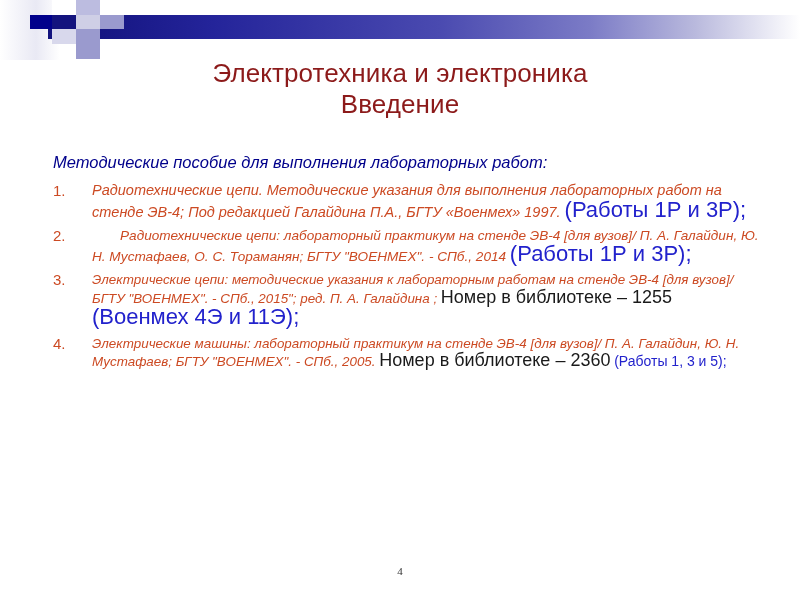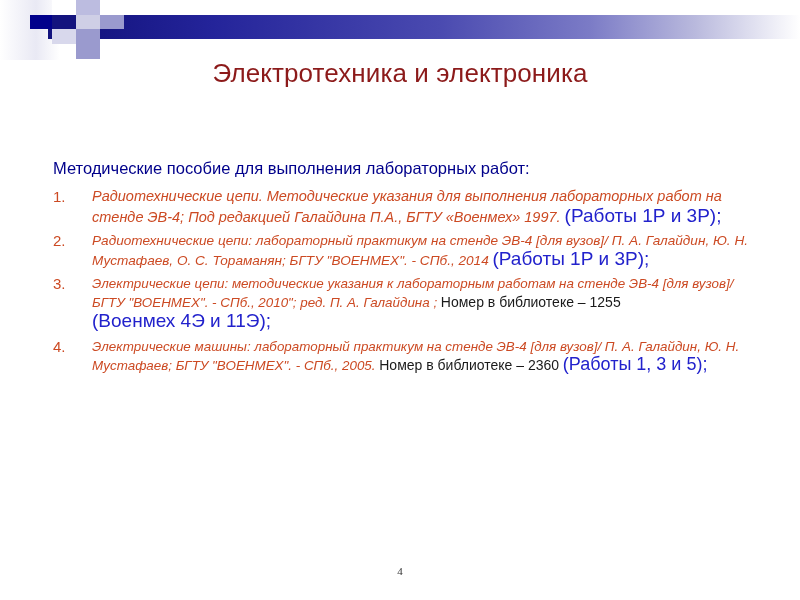--- a/index.html
+++ b/index.html
@@ -61,23 +61,24 @@
 
   
   #body {
     position: absolute;
     left: 53px; top: 148px;
     width: 706px;
   }
 
   .lead {
     color: #00008b;
+    font-style: italic;
     font-size: 16.5px;
     line-height: 21px;
-    margin: 10px 0 8px 0;
+    margin: 4px 0 8px 0;
     white-space: nowrap;
   }
 
   .item {
     position: relative;
     padding-left: 39px;
     margin-bottom: 5px;
     color: #cc4a23;
   }
   .num {
@@ -89,36 +90,36 @@
     font-size: 15px;
     font-style: normal;
     line-height: 19px;
   }
   .txt {
     font-style: italic;
     font-size: 14.5px;
     line-height: 17.5px;
     color: #cc4a23;
   }
-  .txt.s2 { font-size: 13.6px; line-height: 17px; }
+  .txt.s2 { font-size: 13.6px; line-height: 17px; margin-left: 28px; }
   .txt.s3 { font-size: 13.4px; line-height: 17.5px; }
 
   
   .blue {
     color: #2222cc;
     font-style: normal;
-    font-size: 19px;
+    font-size: 22px;
     line-height: 19px;
     white-space: nowrap;
   }
-  .blue.small { font-size: 18px; }
+  .blue.small { font-size: 14px; }
   .black {
     color: #1a1a1a;
     font-style: normal;
-    font-size: 14px;
+    font-size: 18px;
   }
 
   
   #pageno {
     position: absolute;
     left: 0; top: 565px;
     width: 800px;
     text-align: center;
     color: #333333;
     font-size: 11px;
@@ -139,39 +140,40 @@
     <div class="sq" style="left:76px; top:0px; width:24px; height:15px; background:#bcbce0;"></div>
     <div class="sq" style="left:76px; top:15px; width:24px; height:14px; background:#cfcfe6;"></div>
     <div class="sq" style="left:76px; top:29px; width:24px; height:15px; background:#9a9ace;"></div>
     <div class="sq" style="left:76px; top:44px; width:24px; height:15px; background:#9a9ace;"></div>
     <div class="sq" style="left:100px; top:15px; width:24px; height:14px; background:#9a9ace;"></div>
     <div class="sq" style="left:100px; top:0px; width:24px; height:15px; background:#ffffff;"></div>
   </div>
 
   <div id="title">
     <div>Электротехника и электроника</div>
+    <div>Введение</div>
   </div>
 
   <div id="body">
 
     <p class="lead">Методические пособие для выполнения лабораторных работ:</p>
 
     <div class="item">
       <span class="num">1.</span>
       <span class="txt"><span> Радиотехнические цепи. Методические указания для выполнения лабораторных работ на стенде ЭВ-4; Под редакцией Галайдина П.А., БГТУ «Военмех» 1997.</span> <span class="blue">(Работы 1Р и 3Р);</span></span>
     </div>
 
     <div class="item">
       <span class="num">2.</span>
       <span class="txt s2"><span> Радиотехнические цепи: лабораторный практикум на стенде ЭВ-4 [для вузов]/ П. А. Галайдин, Ю. Н. Мустафаев, О. С. Тораманян; БГТУ "ВОЕНМЕХ". - СПб., 2014</span> <span class="blue">(Работы 1Р и 3Р);</span></span>
     </div>
 
     <div class="item">
       <span class="num">3.</span>
-      <span class="txt s3"><span>Электрические цепи: методические указания к лабораторным работам на стенде ЭВ-4 [для вузов]/ БГТУ "ВОЕНМЕХ". - СПб., 2010"; ред. П. А. Галайдина ;</span> <span class="black">Номер в библиотеке – 1255</span> <span class="blue">(Военмех 4Э и 11Э);</span></span>
+      <span class="txt s3"><span>Электрические цепи: методические указания к лабораторным работам на стенде ЭВ-4 [для вузов]/ БГТУ "ВОЕНМЕХ". - СПб., 2015"; ред. П. А. Галайдина ;</span> <span class="black">Номер в библиотеке – 1255</span> <span class="blue">(Военмех 4Э и 11Э);</span></span>
     </div>
 
     <div class="item">
       <span class="num">4.</span>
       <span class="txt s3"><span>Электрические машины: лабораторный практикум на стенде ЭВ-4 [для вузов]/ П. А. Галайдин, Ю. Н. Мустафаев; БГТУ "ВОЕНМЕХ". - СПб., 2005.</span> <span class="black">Номер в библиотеке – 2360</span> <span class="blue small">(Работы 1, 3 и 5);</span></span>
     </div>
 
   </div>
 
   <div id="pageno">4</div>

